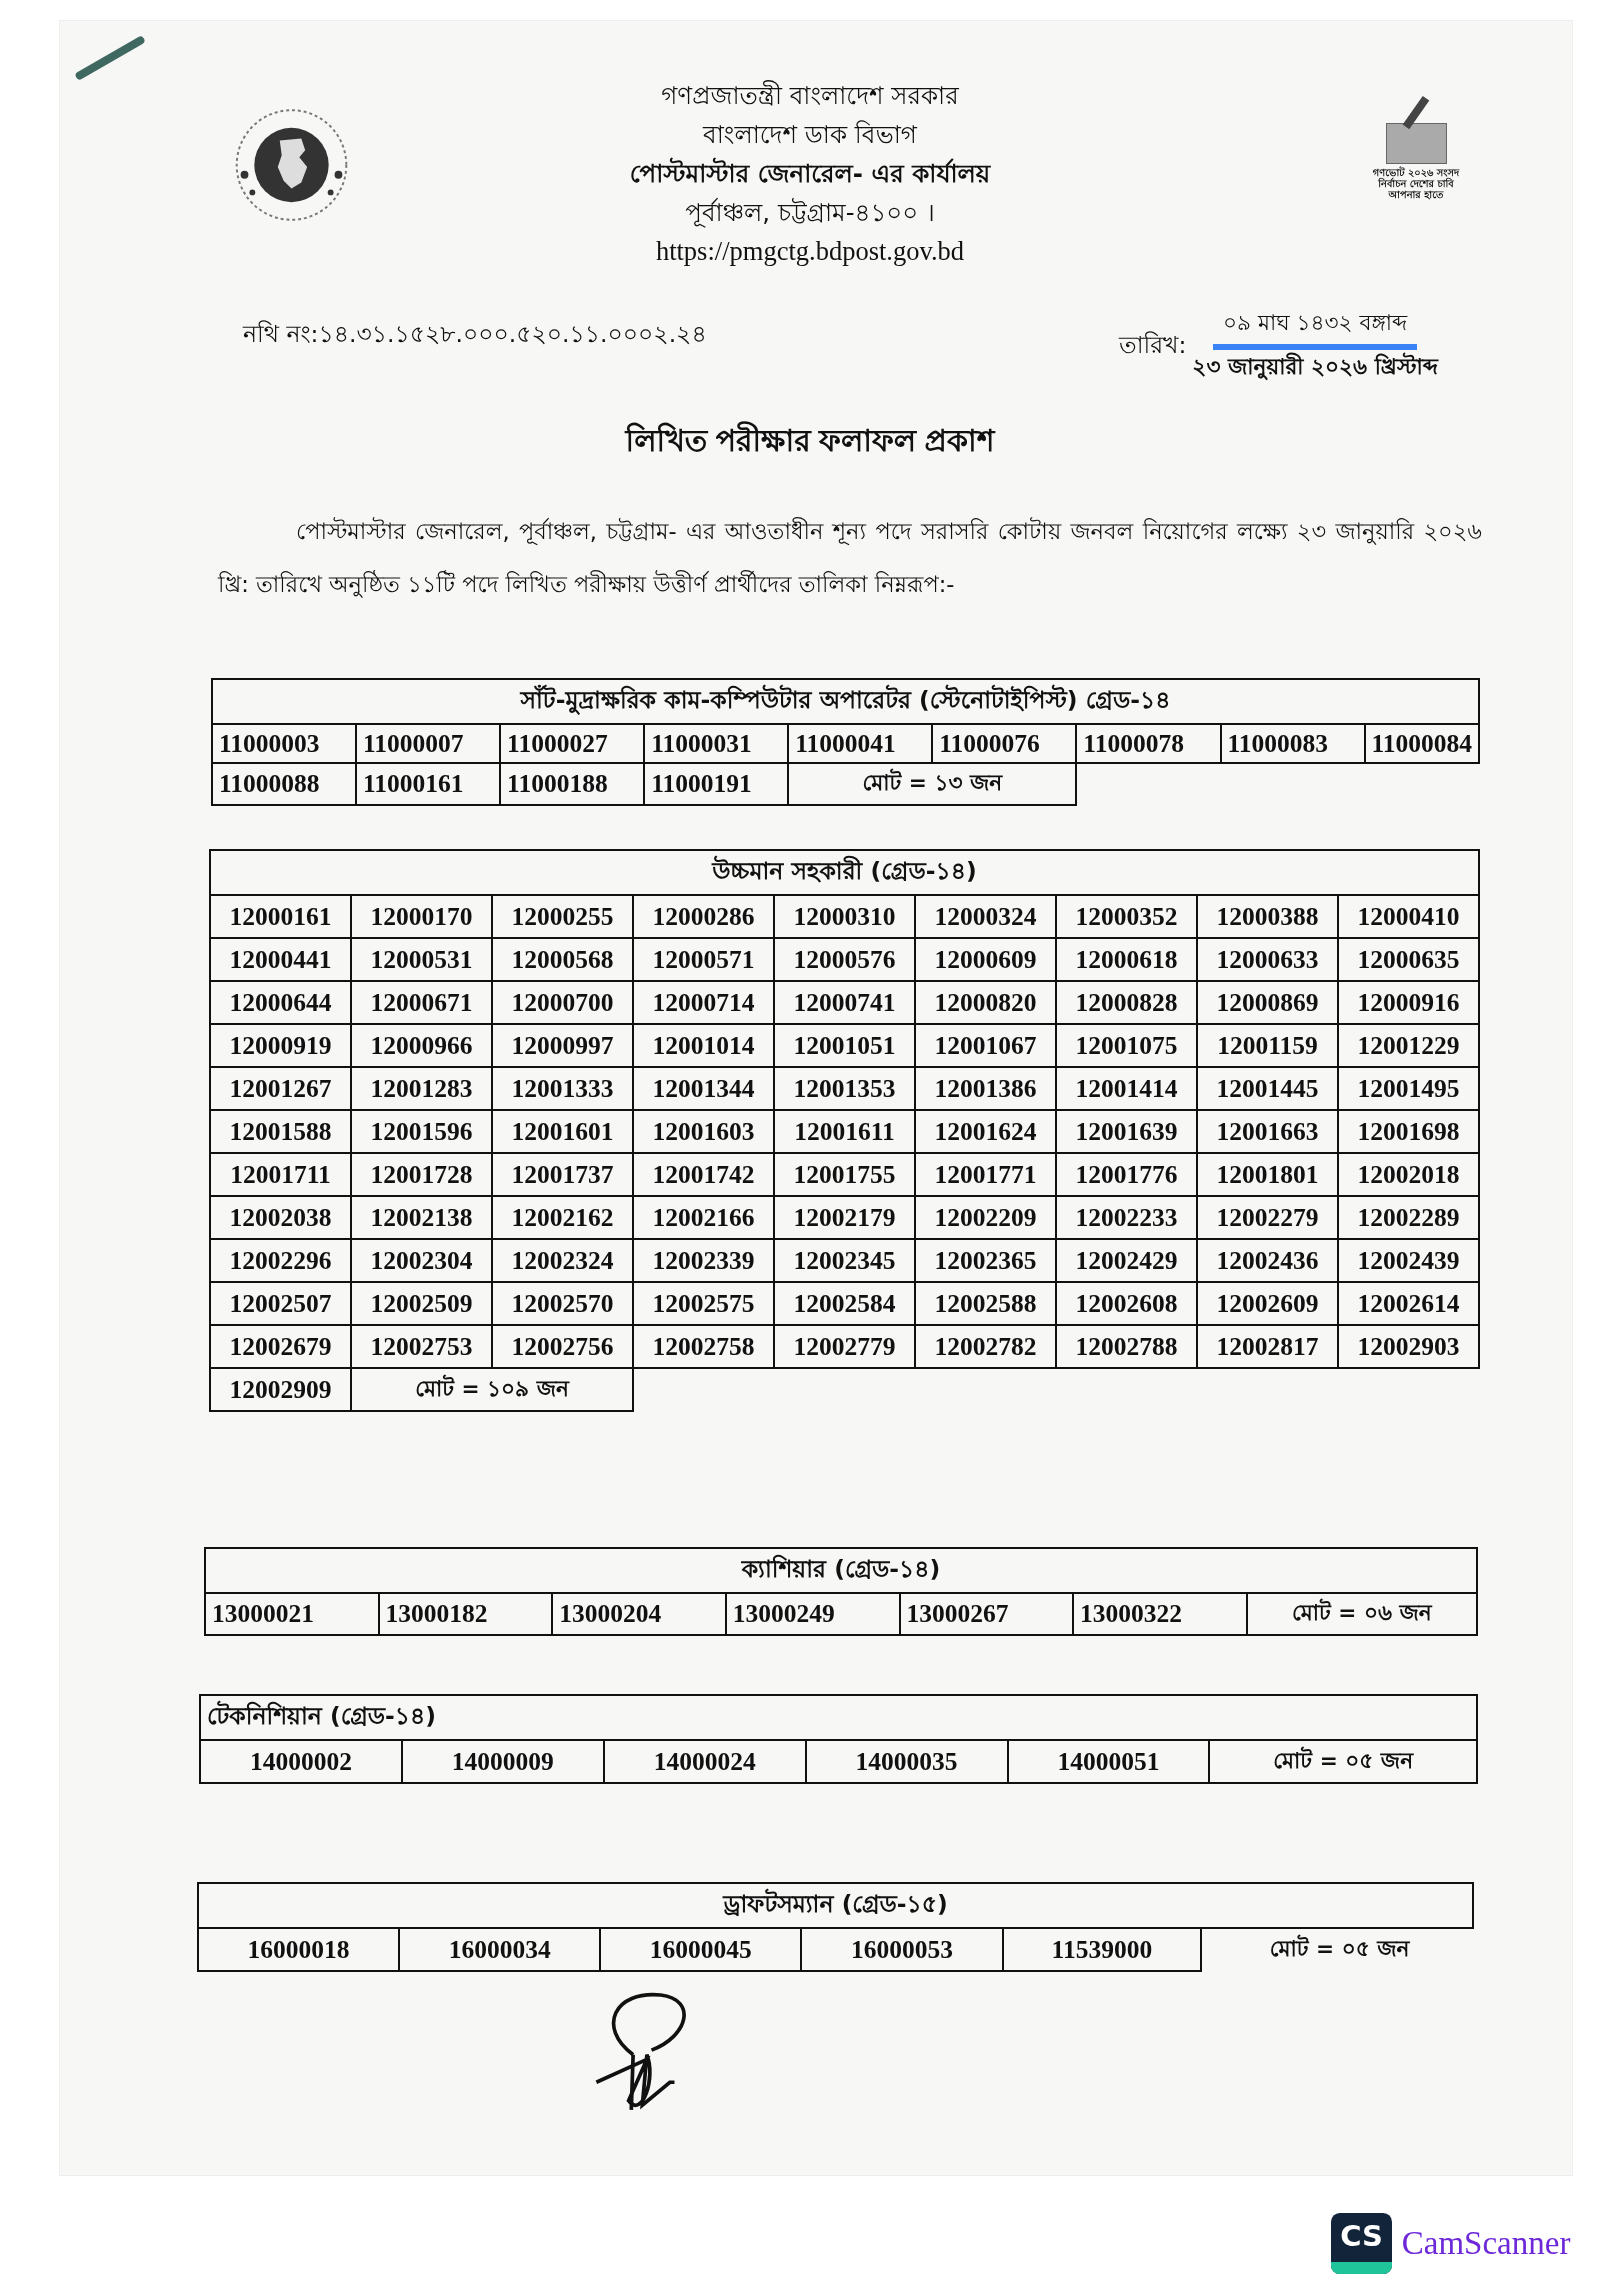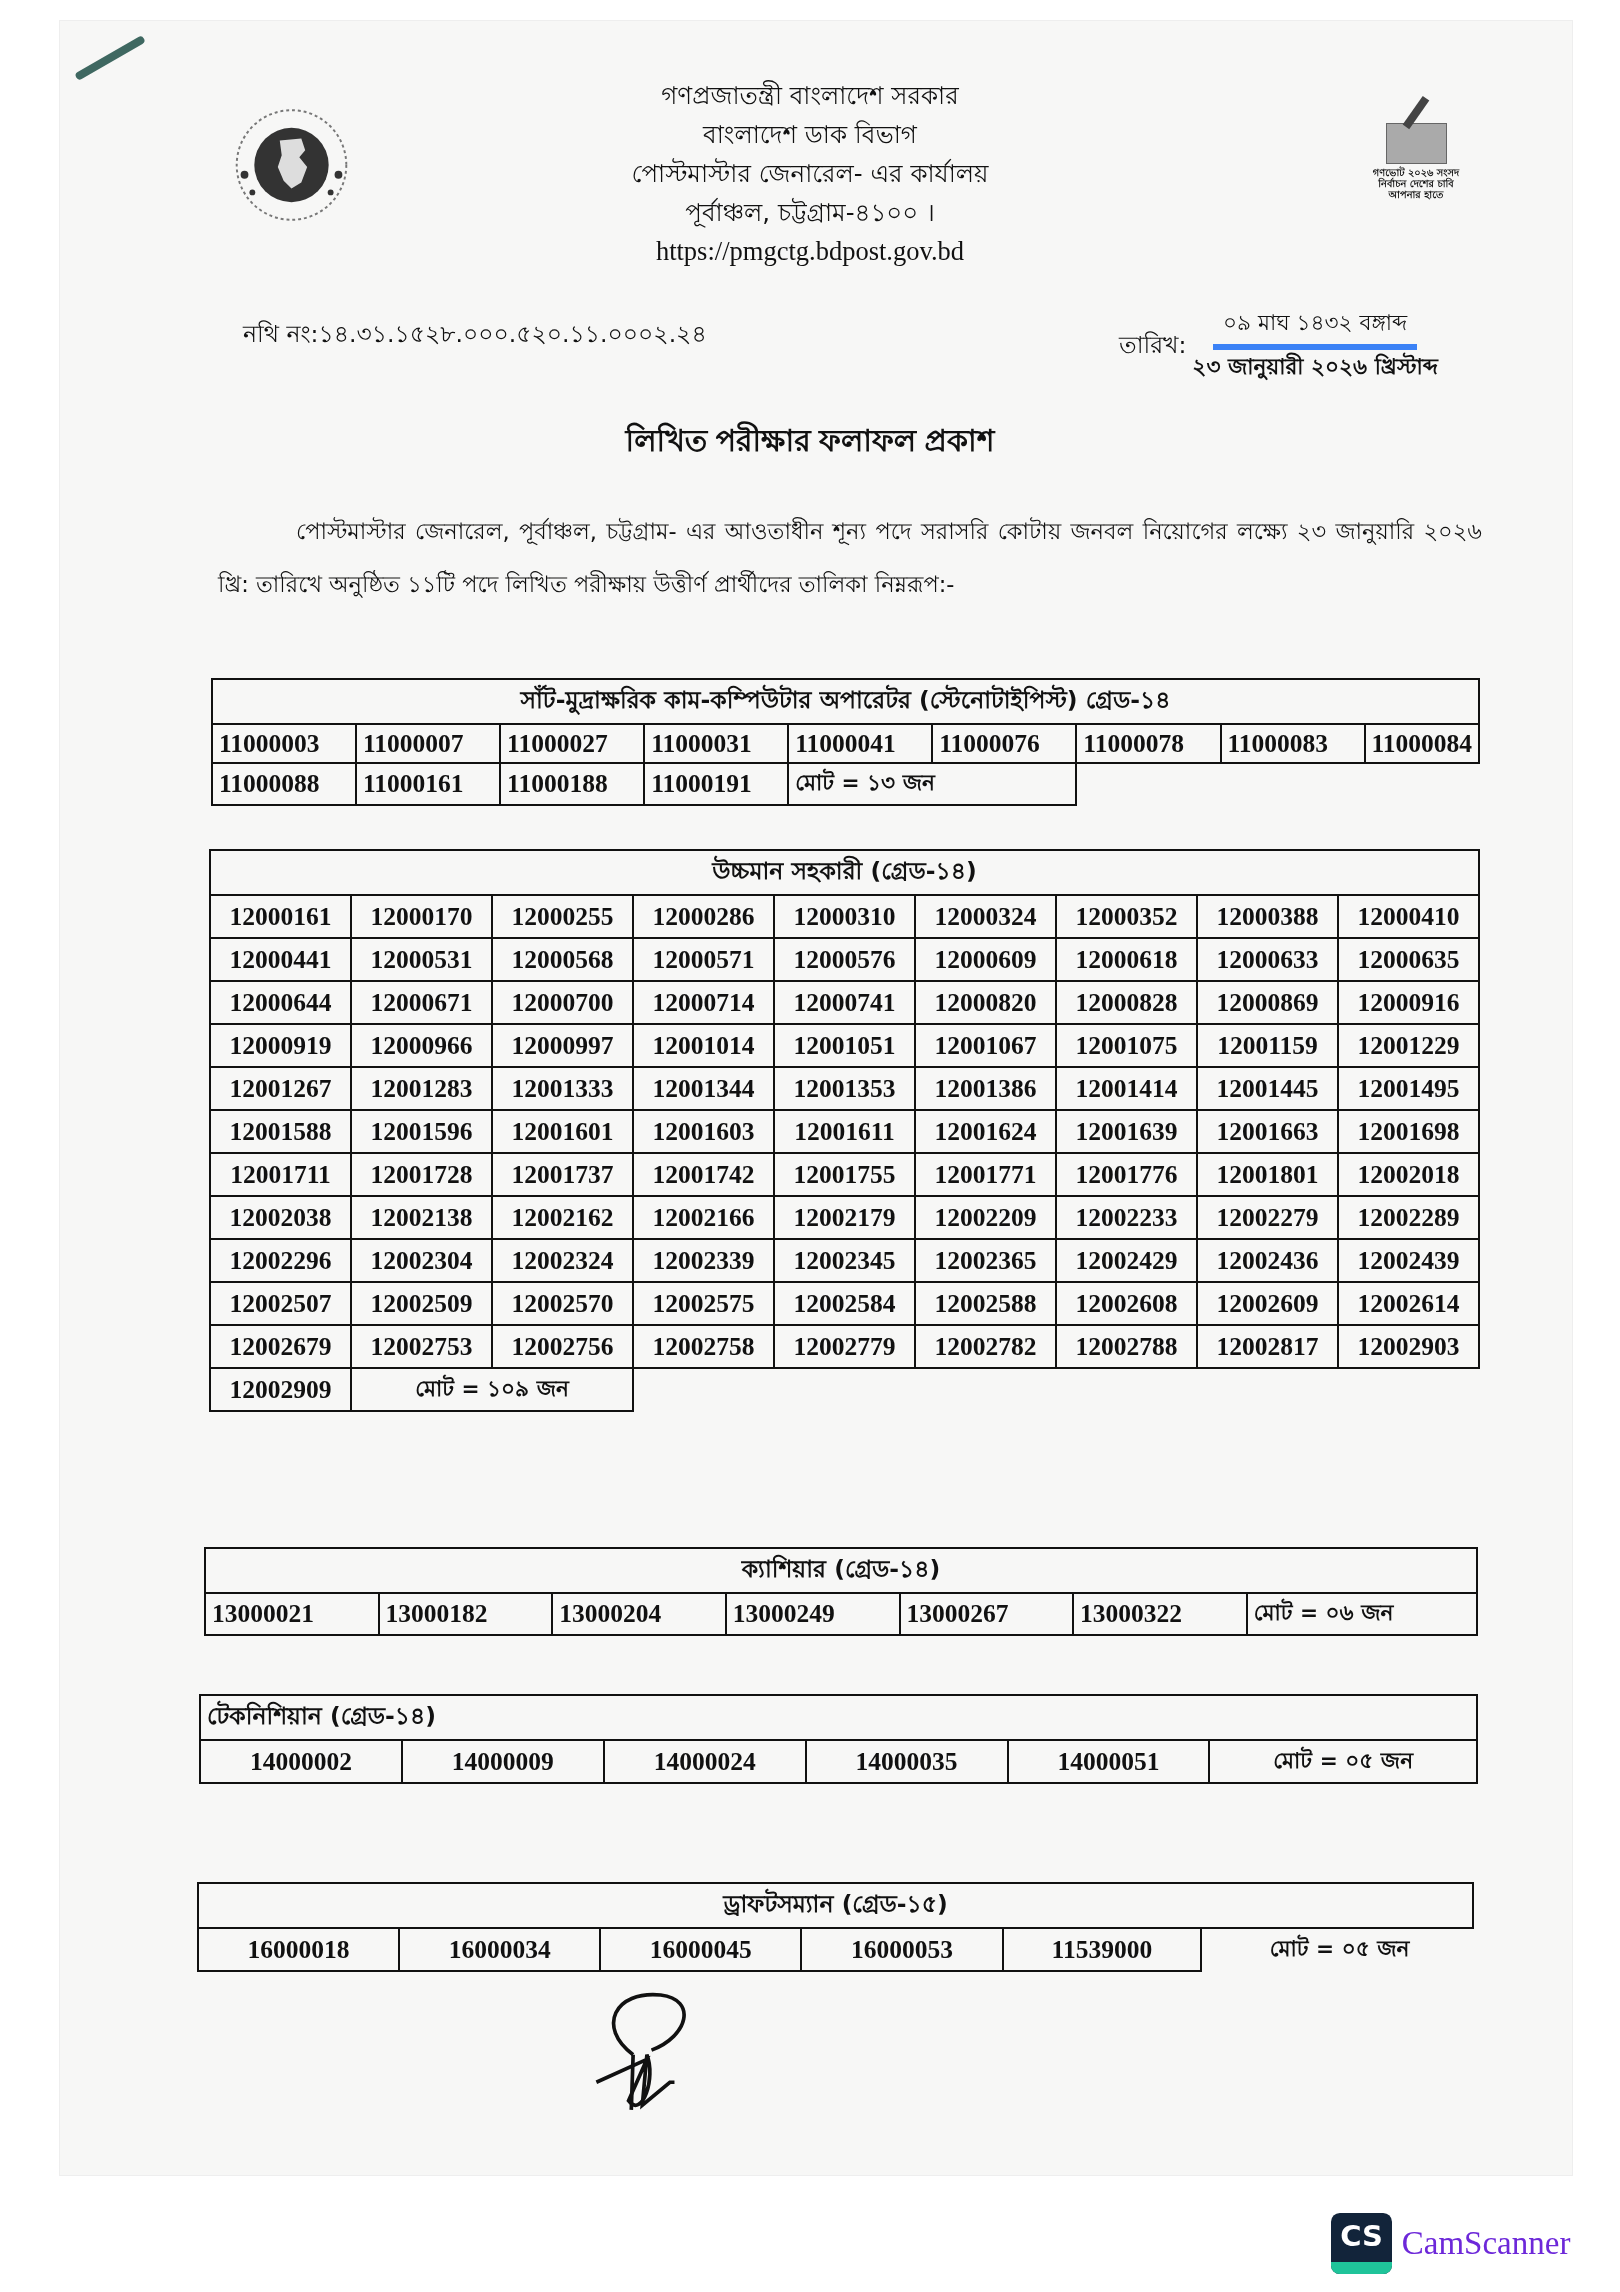--- a/index.html
+++ b/index.html
@@ -17,21 +17,21 @@
     }
     .pen-mark {
       position: absolute; left: 71px; top: 54px; width: 78px; height: 7.8px;
       background: #1f4f46; border-radius: 3.9px; transform: rotate(-30deg);
       opacity: .85;
     }
     .header-center {
       position: absolute; left: 0; right: 0; top: 76px; text-align: center;
       font-family: "DejaVu Sans", sans-serif; font-size: 24.5px; line-height: 39px;
     }
-    .header-center .bold { font-weight: normal; }
+    .header-center .bold { font-weight: bold; }
     .header-center .url { font-family: "Liberation Serif", serif; font-size: 26.5px; }
     .gov-logo {
       position: absolute; left: 223px; top: 106px; width: 137px; height: 118px;
     }
     .election-logo {
       position: absolute; left: 1362px; top: 96px; width: 108px; height: 137px;
       text-align: center; font-family: "DejaVu Sans", sans-serif; font-size: 9.8px;
       font-weight: bold; line-height: 10.8px;
     }
     .election-logo .box {
@@ -67,21 +67,21 @@
       position: absolute; border-collapse: collapse;
       font-family: "Liberation Serif", serif; font-weight: bold; font-size: 25.5px;
     }
     table.result td, table.result th {
       border: 2px solid #111; padding: 2px 5.9px; height: 33px; white-space: nowrap;
     }
     table.result th {
       font-family: "DejaVu Sans", sans-serif; font-size: 23.5px; font-weight: bold; height: 35px;
     }
     table.result td.total {
-      font-family: "DejaVu Sans", sans-serif; font-size: 21.6px; text-align: left;
+      font-family: "DejaVu Sans", sans-serif; font-size: 21.6px; text-align: center;
     }
     table.result td.empty { border: none; border-top: 2px solid #111; }
     #t1 { left: 211px; top: 678px; width: 1269px; }
     #t1 td { width: 12%; }
     #t2 { left: 209px; top: 849px; width: 1271px; }
     #t2 td { text-align: center; height: 37px; }
     #t3 { left: 204px; top: 1547px; width: 1274px; }
     #t3 td { height: 35px; }
     #t4 { left: 199px; top: 1694px; width: 1279px; }
     #t4 th { text-align: left; }

